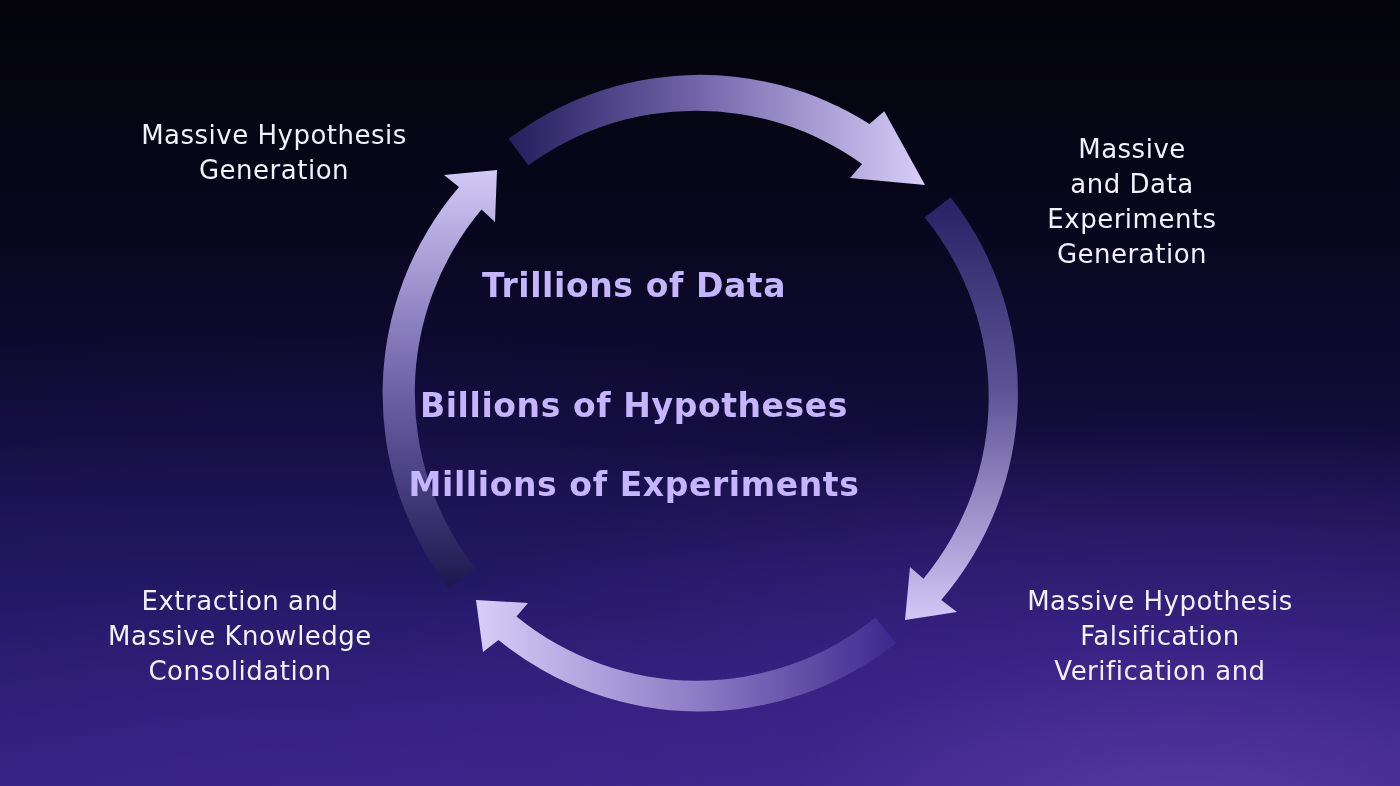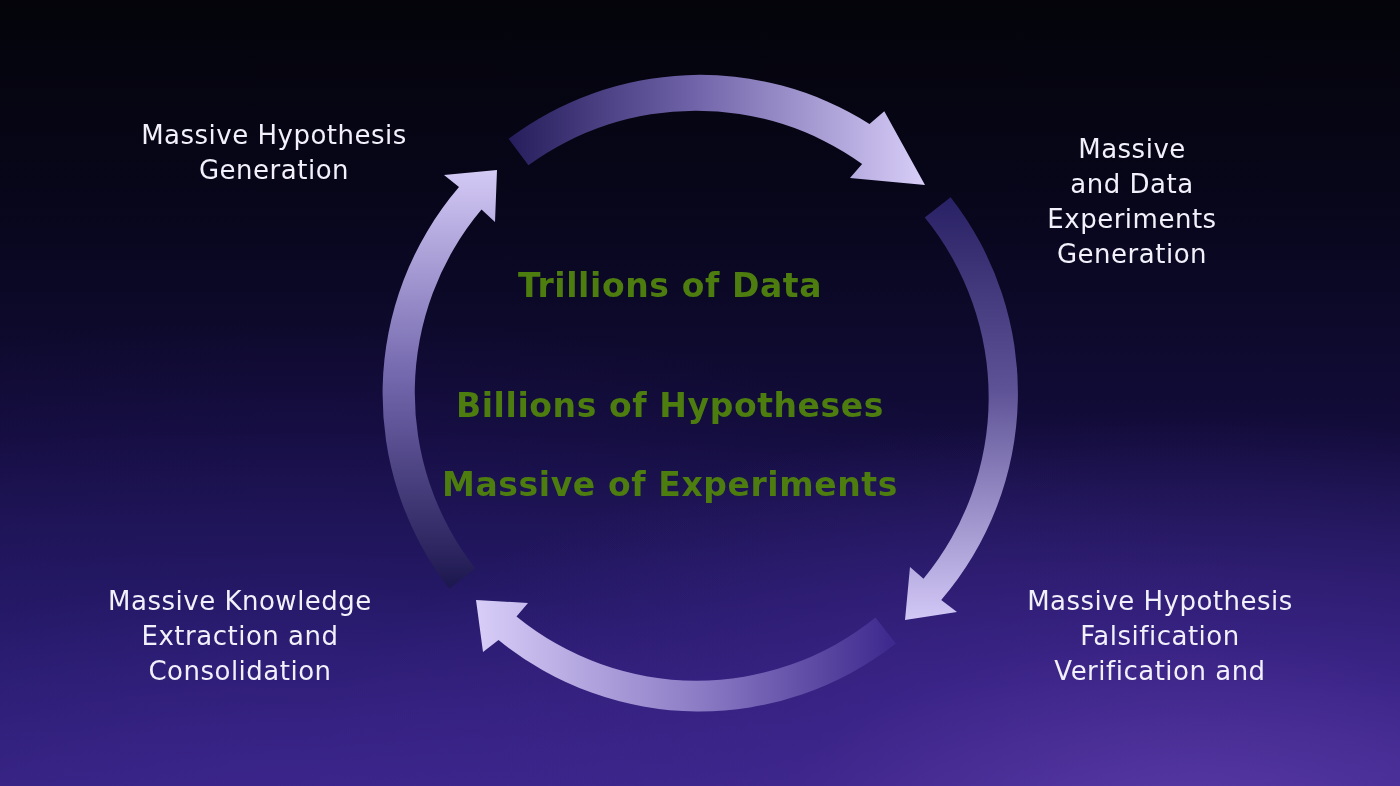--- a/index.html
+++ b/index.html
@@ -16,21 +16,21 @@
       linear-gradient(180deg, #04040a 0%, #07061a 25%, #120c3a 55%, #241a66 80%, #3a2a8a 100%);
   }
   svg.cycle { position:absolute; left:0; top:0; }
   .label {
     position:absolute; color:#f2f0fa; text-align:center;
     font-size:26px; line-height:35px; letter-spacing:0.5px;
     font-weight:400;
   }
   .center-line {
     position:absolute; left:0; width:1268px; text-align:center;
-    color:#4d7c0f; font-weight:700; font-size:33px; letter-spacing:0.6px;padding-left:36px;
+    color:#c4b5fd; font-weight:700; font-size:33px; letter-spacing:0.6px;
   }
 </style>
 </head>
 <body>
 
 <div class="bg"></div>
 
 <svg class="cycle" width="1400" height="786" viewBox="0 0 1400 786">
   <defs>
 
@@ -120,20 +120,20 @@
   <div>Generation</div>
 </div>
 
 <div class="label" style="left:1000px; top:584px; width:320px;">
   <div>Massive Hypothesis</div>
   <div>Falsification</div>
   <div>Verification and</div>
 </div>
 
 <div class="label" style="left:80px; top:584px; width:320px;">
+  <div>Extraction and</div>
   <div>Massive Knowledge</div>
-  <div>Extraction and</div>
   <div>Consolidation</div>
 </div>
 
 <div class="center-line" style="top:266px;">Trillions of Data</div>
 <div class="center-line" style="top:386px;">Billions of Hypotheses</div>
-<div class="center-line" style="top:465px;">Massive of Experiments</div>
+<div class="center-line" style="top:465px;">Millions of Experiments</div>
 
 </body></html>

